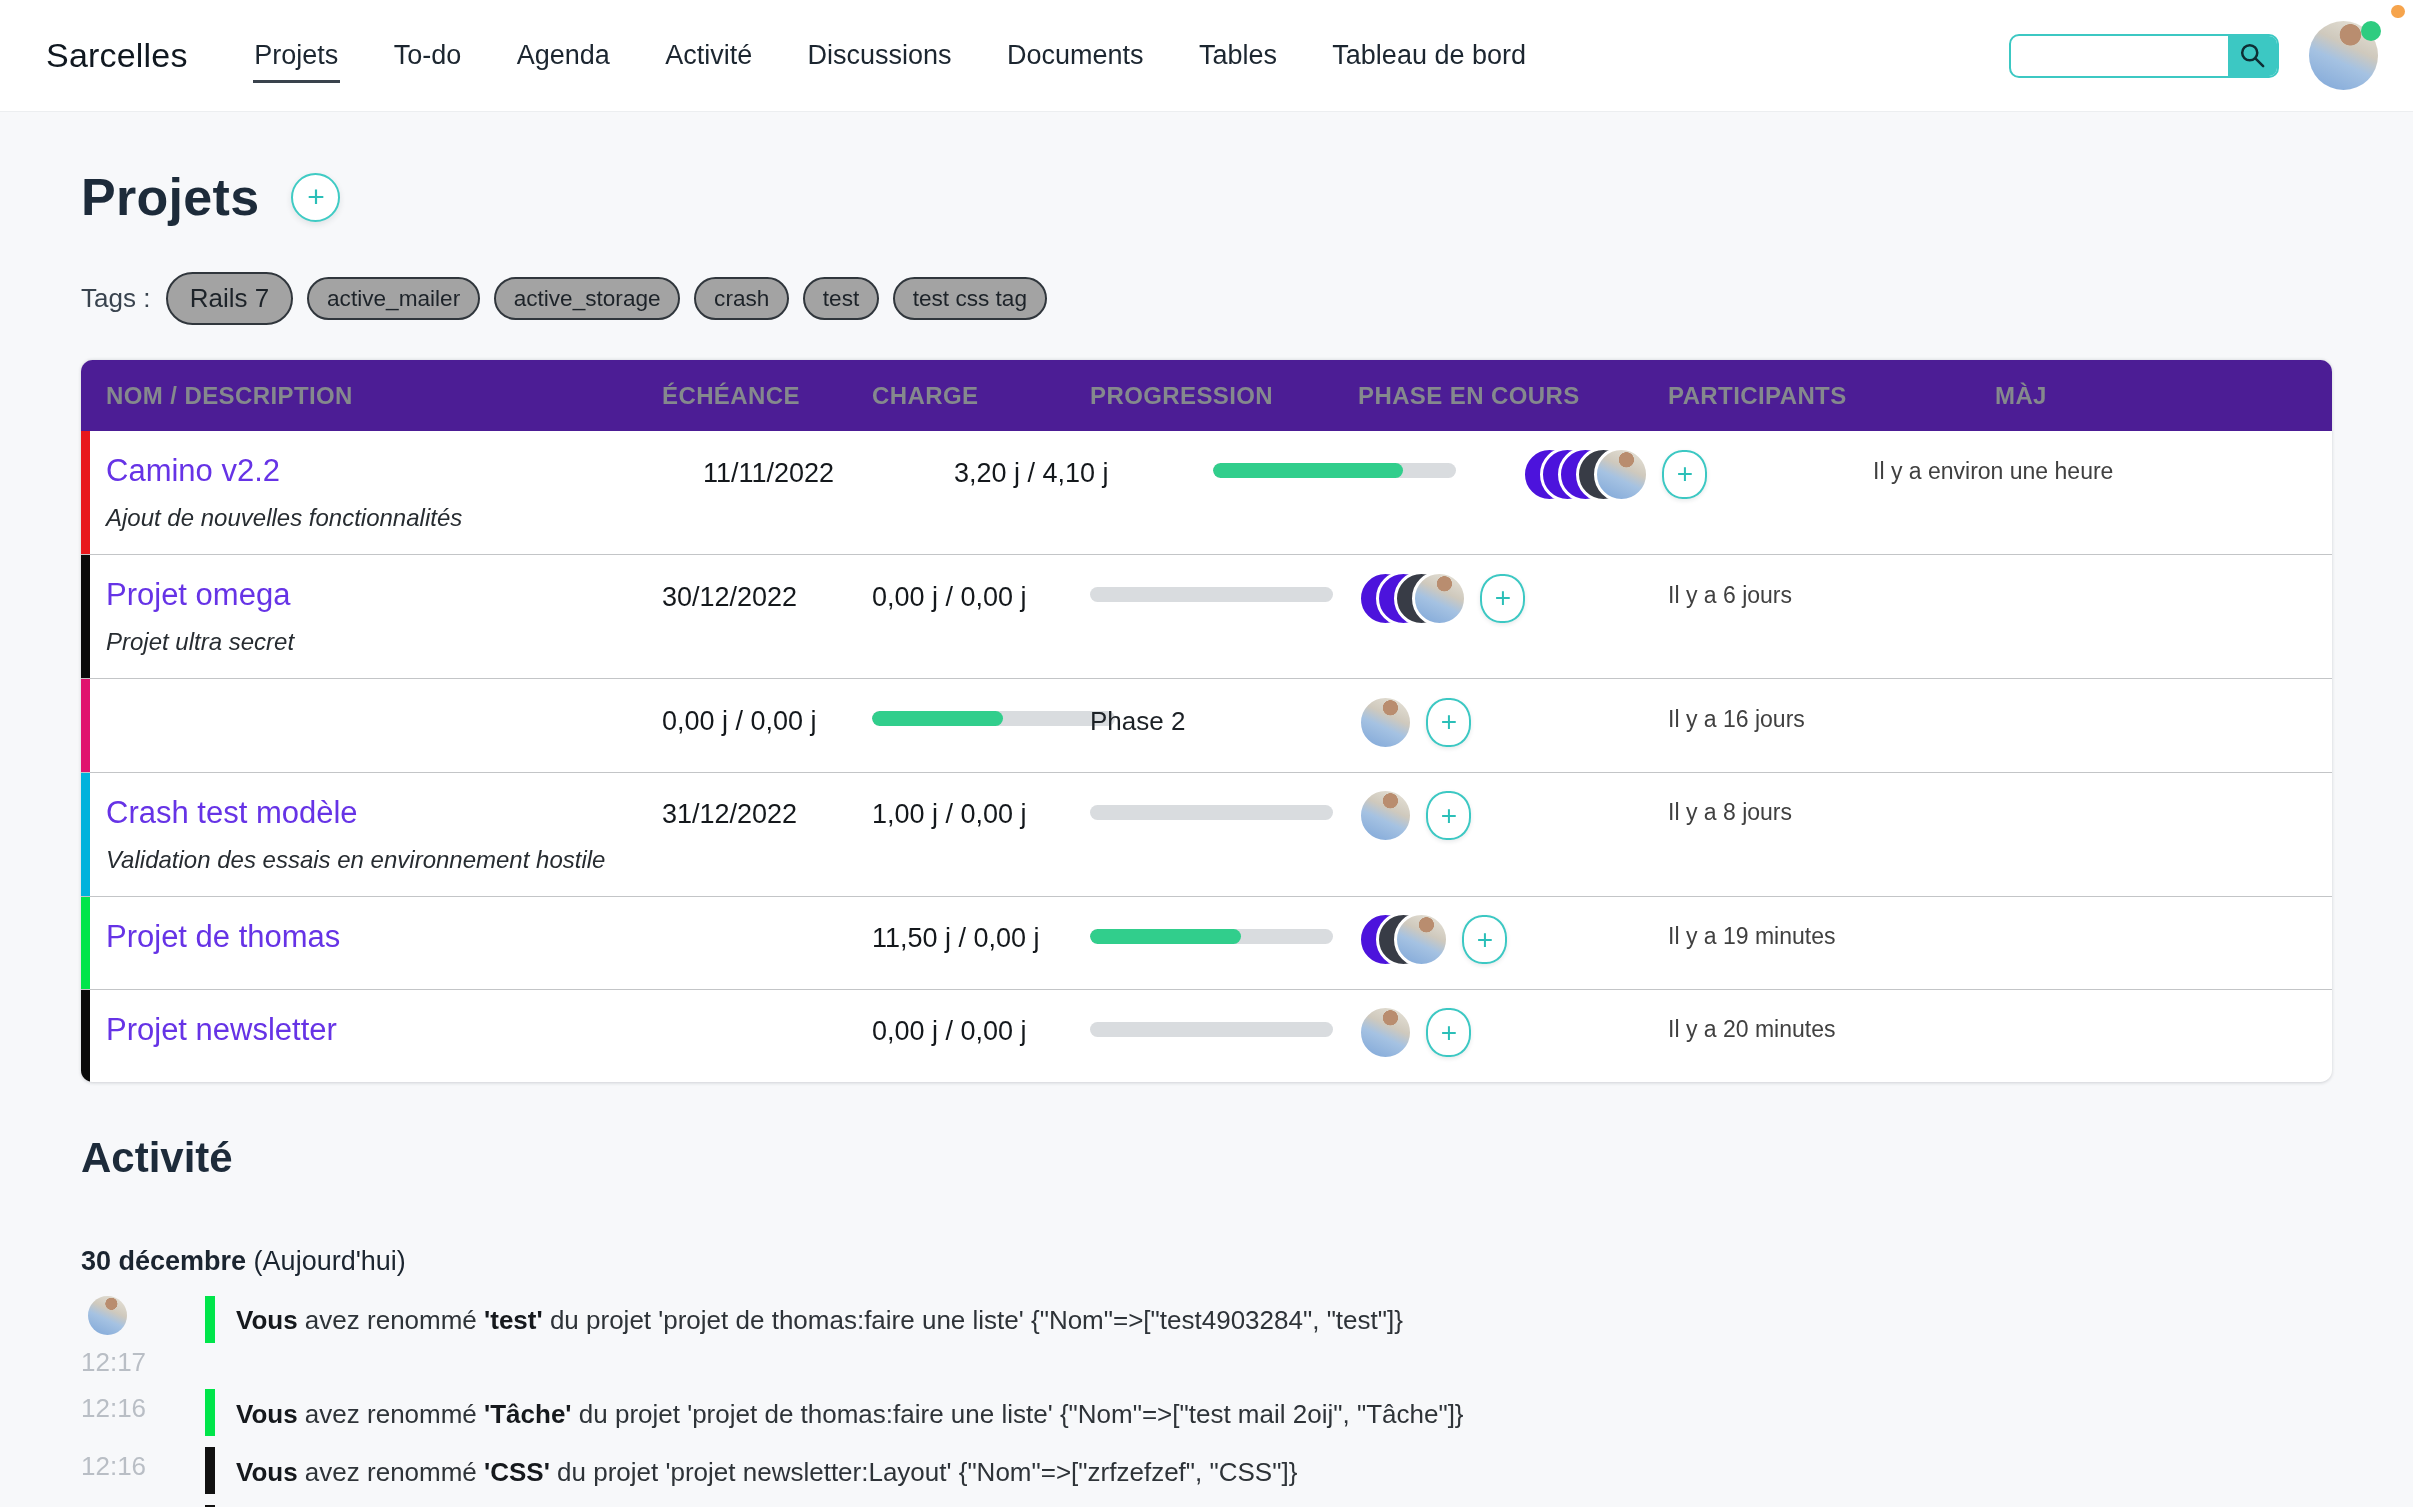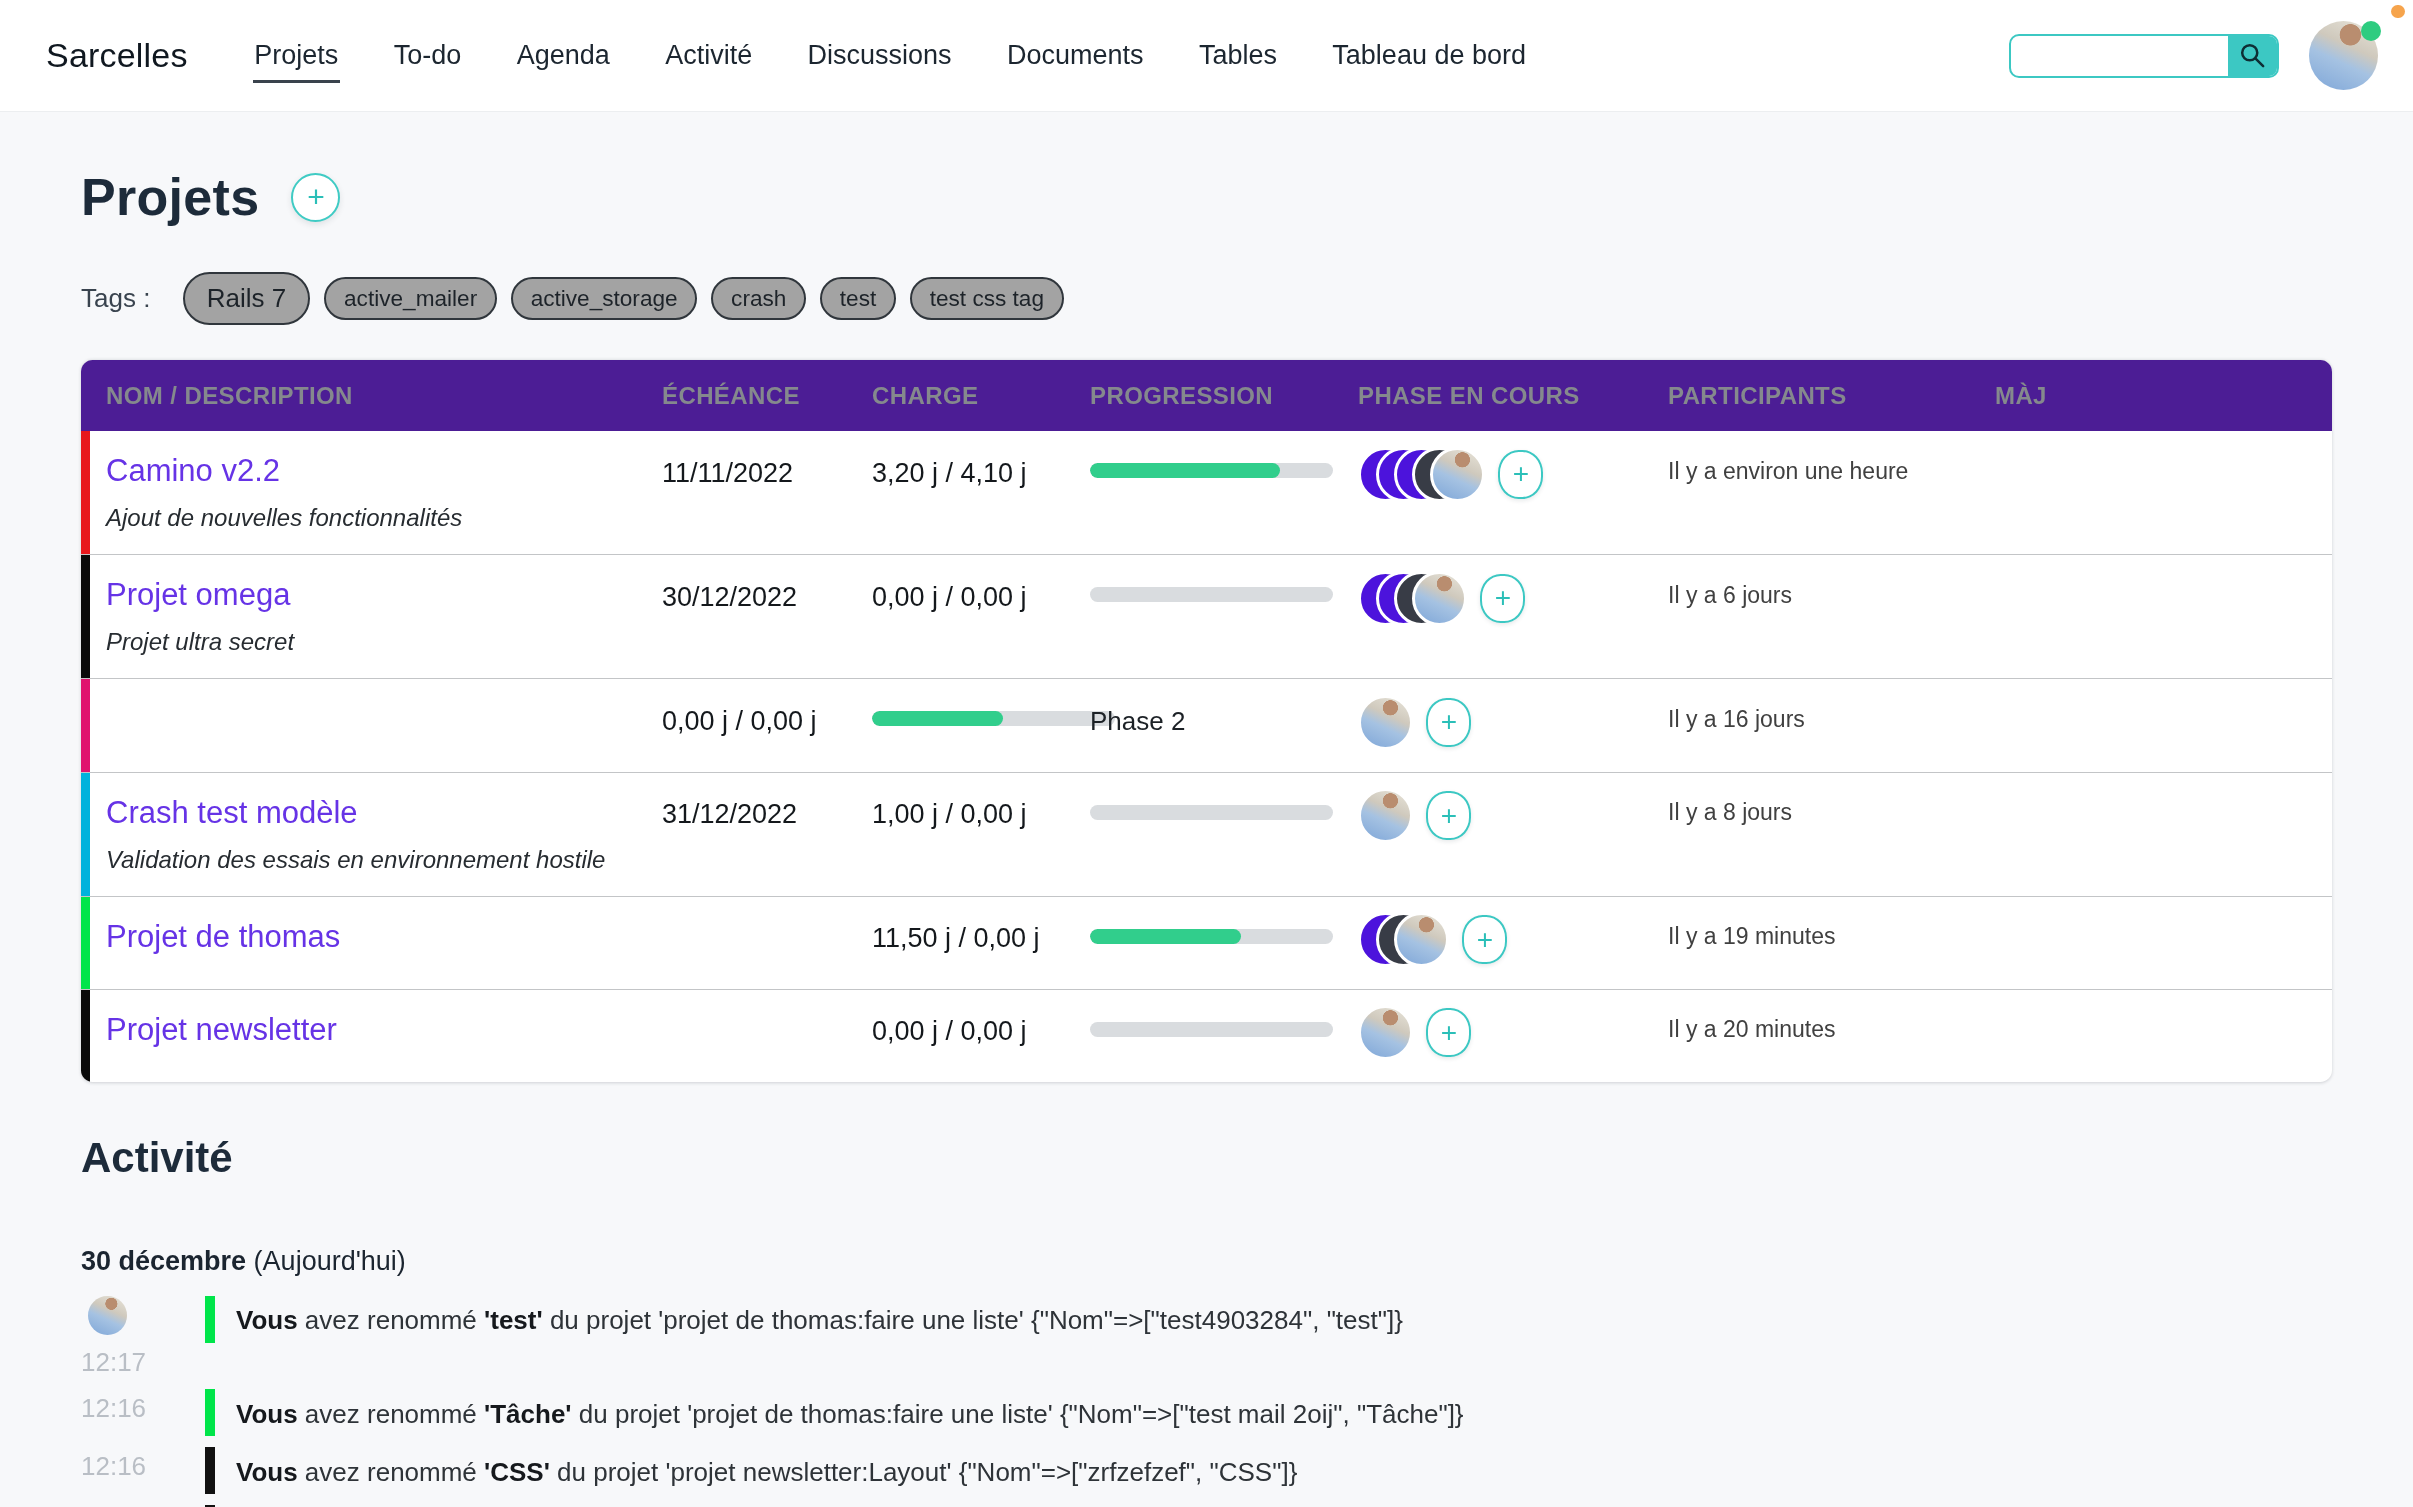--- a/index.html
+++ b/index.html
@@ -51,37 +51,37 @@
   
   .main{ padding:0 81px; }
   .title-row{ margin-top:55px; display:flex; align-items:center; gap:32px; }
   h1{ font-size:52px; font-weight:700; color:#1d2b3a; letter-spacing:0.3px;}
   .add-btn{
     width:49px; height:49px; border-radius:50%; border:2.5px solid #3fcbc4; background:#fff;
     color:#2bbfb8; font-size:30px; line-height:1; display:flex; align-items:center; justify-content:center;
     cursor:pointer; box-shadow:0 2.5px 6.7px rgba(20,40,50,.10); font-family:"Liberation Sans", sans-serif;
   }
   .tags-row{ margin-top:45px; display:flex; align-items:center; gap:14.3px; flex-wrap:wrap;}
-  .tags-label{ font-size:26px; color:#39434e; margin-right:18px;}
+  .tags-label{ font-size:26px; color:#39434e; margin-right:1px;}
   .pill{
     border:2.5px solid #30363c; border-radius:838px; background:#a3a3a3; color:#1d2329;
     font-size:22.6px; padding:6.7px 17.6px; cursor:pointer; white-space:nowrap;
   }
   .pill-large{ font-size:26px; padding:9.2px 22px; }
   
   .table-card{
     margin-top:35px; background:#fff; border-radius:11.7px; overflow:hidden;
     box-shadow:0 0.8px 3.4px rgba(25,35,45,.18);
   }
   .tgrid{ display:grid; grid-template-columns:581px 210px 218px 268px 310px 327px 1fr; }
   .thead{ background:#4c1d95; height:71px; align-items:center; }
   .th{ font-size:24px; font-weight:700; color:#85898d; letter-spacing:0.4px; }
   .th:first-child{ padding-left:25px; }
   .trow{ position:relative; border-top:1.7px solid #c3c5c7; align-items:start; padding:22px 0;}
-  .thead + .trow{ border-top:none; }
+  .thead + .trow{ border-top:none;gap:41px; }
   .strip{ position:absolute; left:0; top:0; bottom:0; width:9.2px; }
   .cell{ min-width:0; }
   .name-cell{ padding-left:25px; }
   .pname{ font-size:31px; color:#6633e6; cursor:pointer; text-decoration:none; display:inline-block;}
   .pdesc{ margin-top:15px; font-size:24px; font-style:italic; color:#272c31; }
   .due,.charge{ font-size:27px; color:#14181c; padding-top:4.2px;}
   .prog-cell{ padding-top:10px; }
   .prog-track{ width:243px; height:15px; border-radius:8.4px; background:#d9dcdf; overflow:hidden;}
   .prog-fill{ height:100%; border-radius:8.4px; background:#31ce8c; }
   .phase{ font-size:26px; color:#1c2126; padding-top:5px; }

